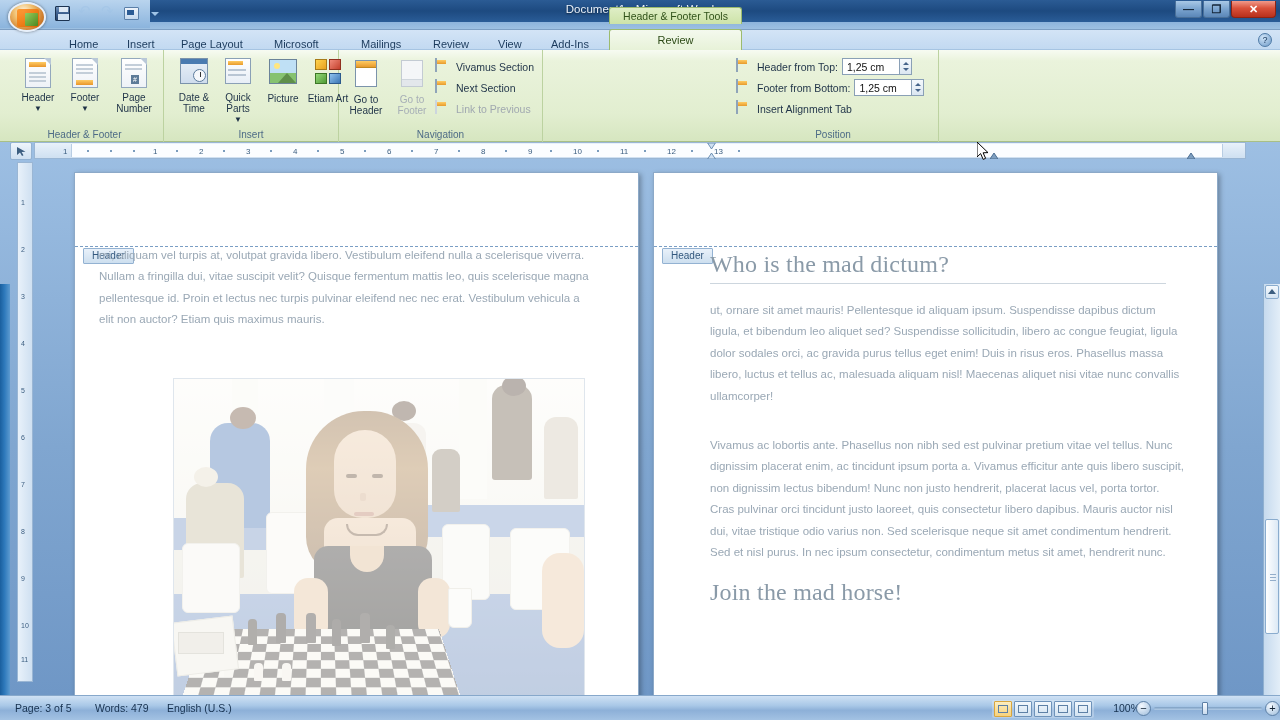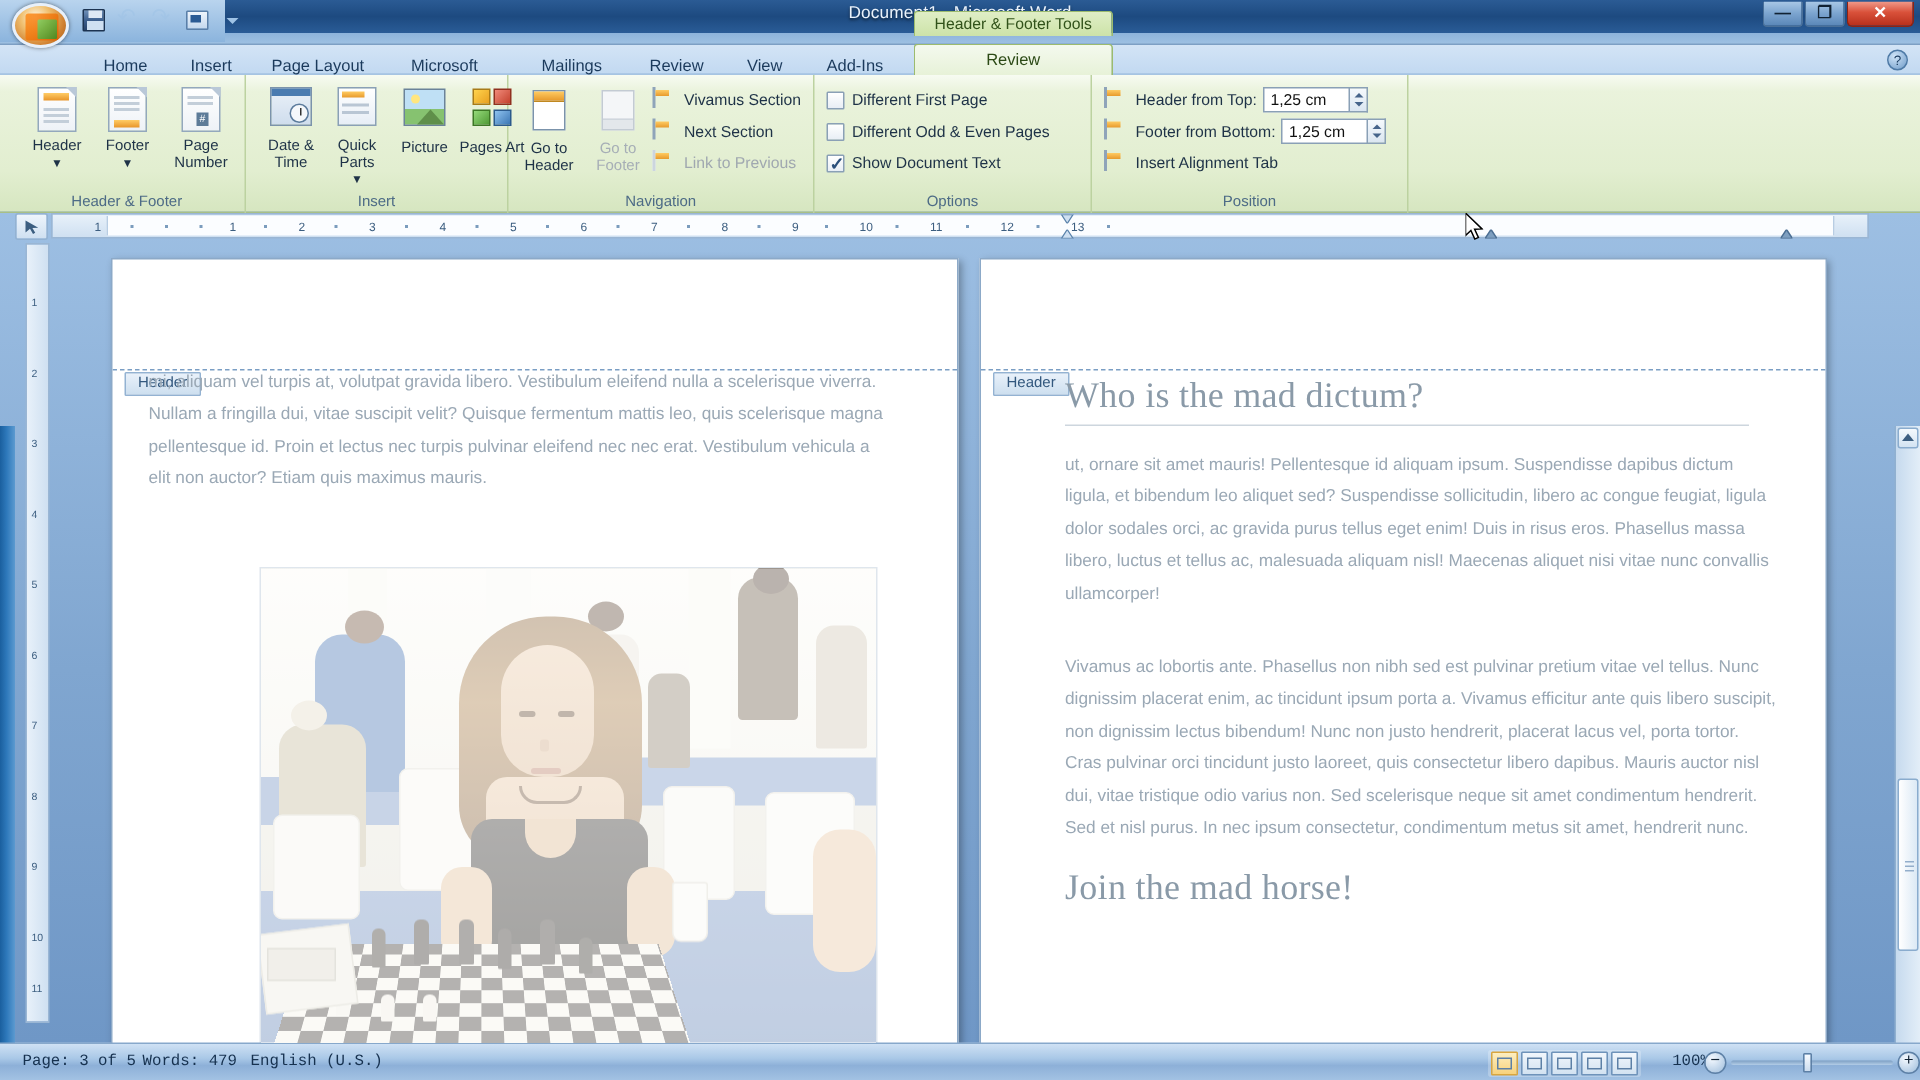--- a/index.html
+++ b/index.html
@@ -326,21 +326,20 @@
   .doc-photo .tint {
     position: absolute; inset: 0; background: rgba(255,255,255,.62); z-index: 9;
   }
   .ph { position: absolute; }
 
   
   .statusbar {
     position: absolute; left: 0; top: 695px; width: 1280px; height: 25px;
     background: linear-gradient(to bottom, #cfe1f4 0%, #a9c8e7 40%, #8db0d8 60%, #a3c2e3 100%);
     border-top: 1px solid #87a8cb;
-    font-family: Liberation Mono, monospace;
   }
   .sb-item {
     position: absolute; top: 4px; height: 17px; line-height: 16px;
     font-size: 10.5px; color: #16314f; padding: 0 7px;
   }
   .view-btns { position: absolute; right: 186px; top: 4px; display: flex; gap: 2px;
     background: rgba(255,255,255,.25); padding: 1px 2px; border-radius: 2px; }
   .vbtn {
     width: 18px; height: 16px; border: 1px solid #6f93ba;
     background: linear-gradient(to bottom,#f2f7fc,#d2e2f1); border-radius: 1px;
@@ -519,21 +518,21 @@
       </div>
       <div class="bigbtn" style="left:140px;top:4px">
         <div class="bicon">
             <div style="width:26px;height:25px;margin:3px auto;position:relative">
           <div style="position:absolute;left:0;top:0;width:12px;height:11px;background:linear-gradient(135deg,#ffd34d,#e8a020);border:1px solid #a87b18"></div>
           <div style="position:absolute;right:0;top:0;width:12px;height:11px;background:linear-gradient(135deg,#f08a7a,#c3402c);border:1px solid #90301f"></div>
           <div style="position:absolute;left:0;bottom:0;width:12px;height:11px;background:linear-gradient(135deg,#95d97a,#4f9a35);border:1px solid #3d7726"></div>
           <div style="position:absolute;right:0;bottom:0;width:12px;height:11px;background:linear-gradient(135deg,#8fc3ef,#3b76b4);border:1px solid #2c5a8c"></div>
         </div>
           </div>
-        <span>Pages Art</span>
+        <span>Etiam Art</span>
       </div>
     </div>
     <div class="rgroup-label">Insert</div>
   </div>
 
   <div class="rgroup" style="left:339px;width:204px">
     <div class="rgroup-body">
       <div class="bigbtn" style="left:4px;top:6px;width:46px">
         <div class="bicon">
             <div style="width:22px;height:27px;margin:0 auto;background:#fff;border:1px solid #7b93ab;position:relative">
@@ -560,37 +559,20 @@
         <span>Next Section</span>
       </div>
       <div class="smallrow dis" style="left:96px;top:46px">
         <span class="sico"><span class="sico-sec" style="background:#f2f5f8;border-color:#ccd5de"></span></span>
         <span>Link to Previous</span>
       </div>
     </div>
     <div class="rgroup-label">Navigation</div>
   </div>
 
-  <div class="rgroup" style="left:543px;width:185px">
-    <div class="rgroup-body">
-      <div class="smallrow" style="left:8px;top:4px">
-        <span class="cbox"></span>
-        <span>Different First Page</span>
-      </div>
-      <div class="smallrow" style="left:8px;top:25px">
-        <span class="cbox"></span>
-        <span>Different Odd &amp; Even Pages</span>
-      </div>
-      <div class="smallrow" style="left:8px;top:46px">
-        <span class="cbox checked"></span>
-        <span>Show Document Text</span>
-      </div>
-    </div>
-    <div class="rgroup-label">Options</div>
-  </div>
 
   <div class="rgroup" style="left:728px;width:211px">
     <div class="rgroup-body">
       <div class="smallrow" style="left:8px;top:4px">
         <span class="sico"><span class="sico-sec"></span></span>
         <span>Header from Top:</span>
         <span class="spin-field">1,25 cm</span>
         <span class="spin-btns"></span>
       </div>
       <div class="smallrow" style="left:8px;top:25px">

